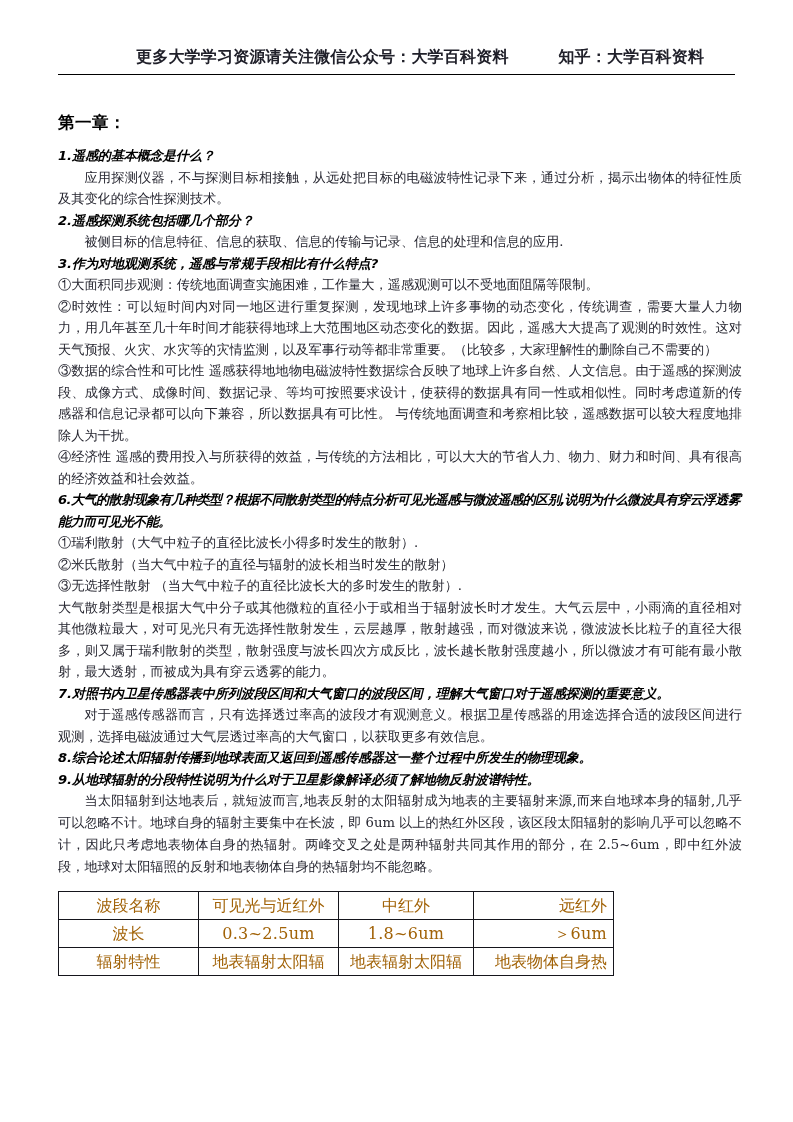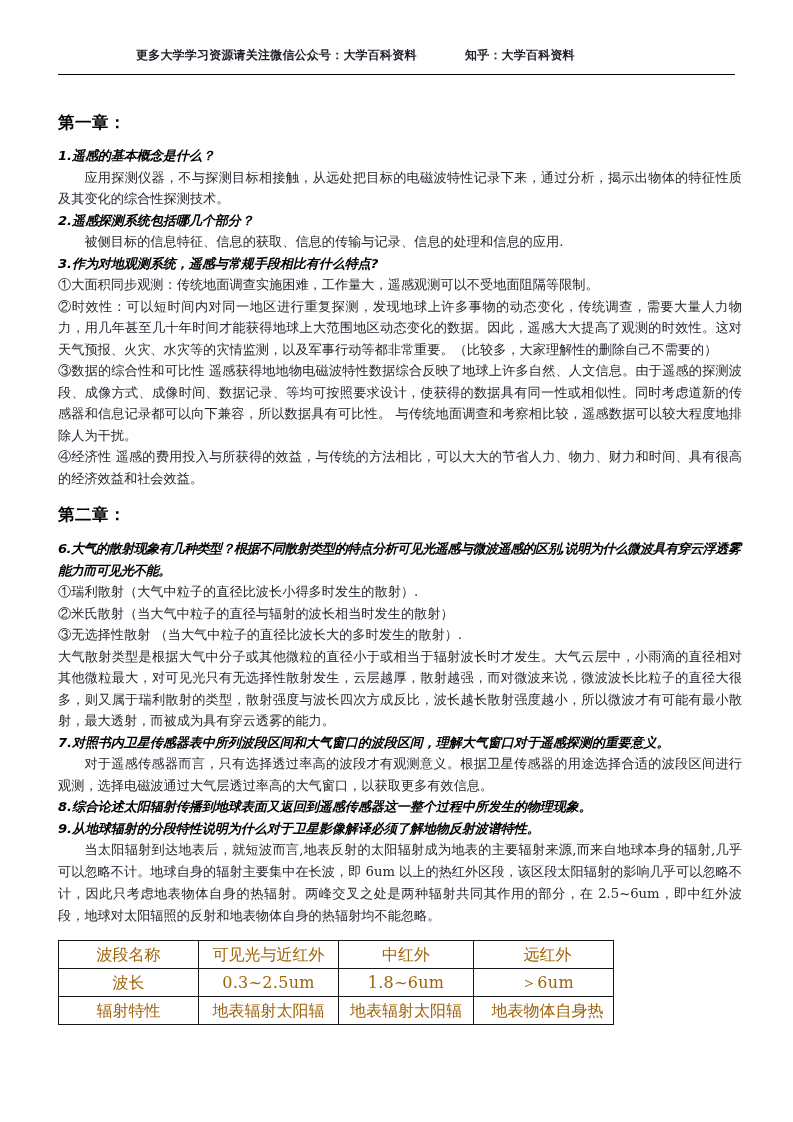--- a/index.html
+++ b/index.html
@@ -32,21 +32,21 @@
     height: 78px;
     box-sizing: border-box;
   }
   .header-line {
     position: absolute;
     left: 58px;
     top: 47px;
     width: 677px;
     white-space: nowrap;
     font-family: "DejaVu Serif", "Liberation Serif", serif;
-    font-size: 12px;
+    font-size: 16px;
     font-weight: 700;
     color: #20202a;
     letter-spacing: 0.2px;
   }
   .header-left {
     display: inline-block;
     margin-left: 78px;
   }
   .header-right {
     display: inline-block;
@@ -132,21 +132,21 @@
     text-align: center;
     vertical-align: middle;
     white-space: nowrap;
     overflow: hidden;
   }
   .wave-table col.c0 { width: 140px; }
   .wave-table col.c1 { width: 140px; }
   .wave-table col.c2 { width: 135px; }
   .wave-table col.c3 { width: 140px; }
   .wave-table td.lastcol {
-    text-align: center;
+    text-align: right;
     padding-left: 14px;
   }
   .mono-num {
     font-family: "DejaVu Serif", "Liberation Serif", serif;
     letter-spacing: 0.3px;
   }
 </style>
 </head>
 <body>
 
@@ -169,21 +169,20 @@
 
     <p class="q">2.遥感探测系统包括哪几个部分？</p>
     <p class="p indent">被侧目标的信息特征、信息的获取、信息的传输与记录、信息的处理和信息的应用.</p>
 
     <p class="q">3.作为对地观测系统，遥感与常规手段相比有什么特点?</p>
     <p class="p">①大面积同步观测：传统地面调查实施困难，工作量大，遥感观测可以不受地面阻隔等限制。</p>
     <p class="p">②时效性：可以短时间内对同一地区进行重复探测，发现地球上许多事物的动态变化，传统调查，需要大量人力物力，用几年甚至几十年时间才能获得地球上大范围地区动态变化的数据。因此，遥感大大提高了观测的时效性。这对天气预报、火灾、水灾等的灾情监测，以及军事行动等都非常重要。（比较多，大家理解性的删除自己不需要的）</p>
     <p class="p">③数据的综合性和可比性  遥感获得地地物电磁波特性数据综合反映了地球上许多自然、人文信息。由于遥感的探测波段、成像方式、成像时间、数据记录、等均可按照要求设计，使获得的数据具有同一性或相似性。同时考虑道新的传感器和信息记录都可以向下兼容，所以数据具有可比性。 与传统地面调查和考察相比较，遥感数据可以较大程度地排除人为干扰。</p>
     <p class="p">④经济性  遥感的费用投入与所获得的效益，与传统的方法相比，可以大大的节省人力、物力、财力和时间、具有很高的经济效益和社会效益。</p>
 
-    <h1 class="chapter second">第二章：</h1>
 
     <p class="q tight">6.大气的散射现象有几种类型？根据不同散射类型的特点分析可见光遥感与微波遥感的区别,说明为什么微波具有穿云浮透雾能力而可见光不能。</p>
     <p class="p">①瑞利散射（大气中粒子的直径比波长小得多时发生的散射）.</p>
     <p class="p">②米氏散射（当大气中粒子的直径与辐射的波长相当时发生的散射）</p>
     <p class="p">③无选择性散射 （当大气中粒子的直径比波长大的多时发生的散射）.</p>
     <p class="p">大气散射类型是根据大气中分子或其他微粒的直径小于或相当于辐射波长时才发生。大气云层中，小雨滴的直径相对其他微粒最大，对可见光只有无选择性散射发生，云层越厚，散射越强，而对微波来说，微波波长比粒子的直径大很多，则又属于瑞利散射的类型，散射强度与波长四次方成反比，波长越长散射强度越小，所以微波才有可能有最小散射，最大透射，而被成为具有穿云透雾的能力。</p>
 
     <p class="q">7.对照书内卫星传感器表中所列波段区间和大气窗口的波段区间，理解大气窗口对于遥感探测的重要意义。</p>
     <p class="p indent">对于遥感传感器而言，只有选择透过率高的波段才有观测意义。根据卫星传感器的用途选择合适的波段区间进行观测，选择电磁波通过大气层透过率高的大气窗口，以获取更多有效信息。</p>
 

